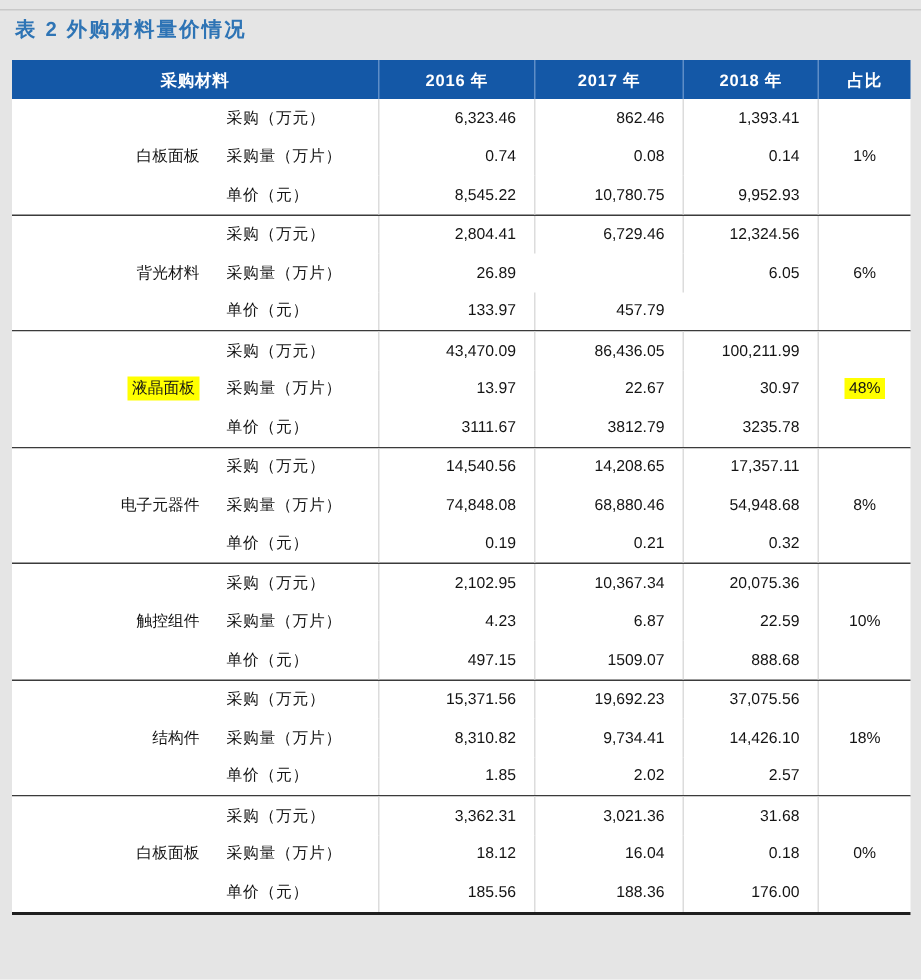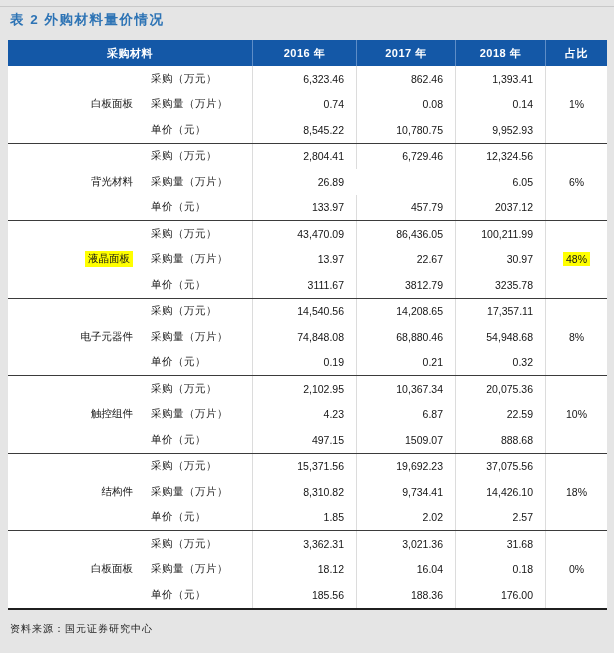--- a/index.html
+++ b/index.html
@@ -82,21 +82,20 @@
           <div class="cell metric-cell" style="grid-row: 1;">采购（万元）</div>
           <div class="cell num-cell" style="grid-area: 1 / 3;">2,804.41</div>
           <div class="cell num-cell" style="grid-area: 1 / 4;">6,729.46</div>
           <div class="cell num-cell" style="grid-area: 1 / 5;">12,324.56</div>
           <div class="cell metric-cell" style="grid-row: 2;">采购量（万片）</div>
           <div class="cell num-cell" style="grid-area: 2 / 3;">26.89</div>
           <div class="cell num-cell" style="grid-area: 2 / 5;">6.05</div>
           <div class="cell metric-cell" style="grid-row: 3;">单价（元）</div>
           <div class="cell num-cell" style="grid-area: 3 / 3;">133.97</div>
           <div class="cell num-cell" style="grid-area: 3 / 4;">457.79</div>
-          <div class="cell num-cell" style="grid-area: 3 / 5;">2037.12</div>
           <div class="cell share-cell">
             <span>6%</span>
           </div>
         </div>
         <div class="group">
           <div class="cell name-cell">
             <span class="hl">液晶面板</span>
           </div>
           <div class="cell metric-cell" style="grid-row: 1;">采购（万元）</div>
           <div class="cell num-cell" style="grid-area: 1 / 3;">43,470.09</div>
@@ -190,14 +189,13 @@
           <div class="cell num-cell" style="grid-area: 3 / 3;">185.56</div>
           <div class="cell num-cell" style="grid-area: 3 / 4;">188.36</div>
           <div class="cell num-cell" style="grid-area: 3 / 5;">176.00</div>
           <div class="cell share-cell">
             <span>0%</span>
           </div>
         </div>
       </div>
   </div>
 
-  <div class="source">资料来源：国元证券研究中心</div>
 </div>
 
 </body></html>

